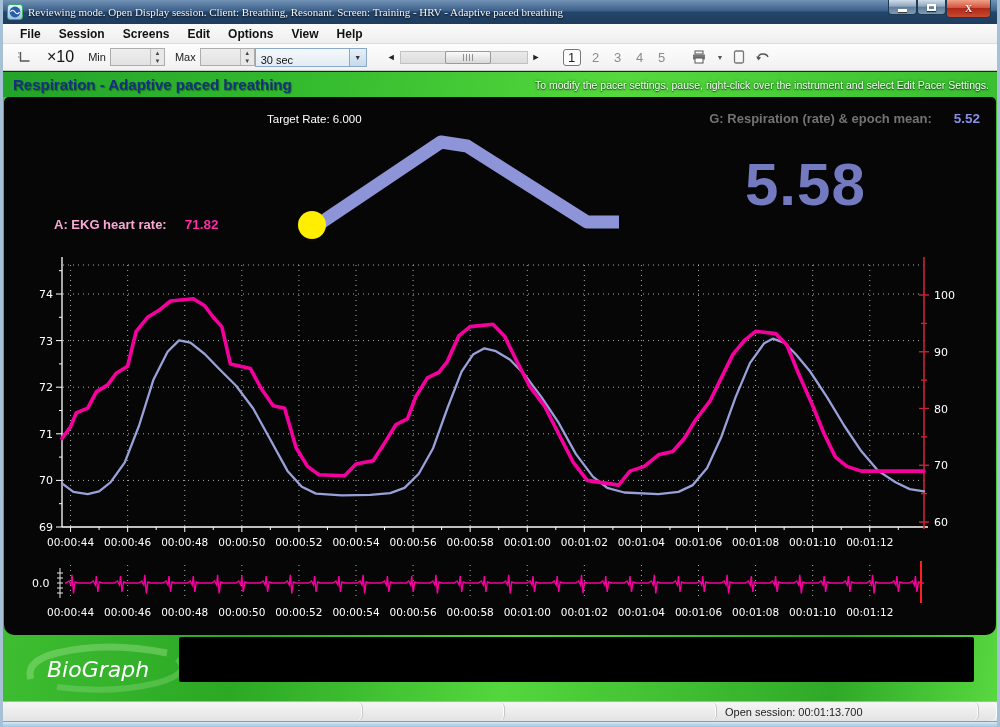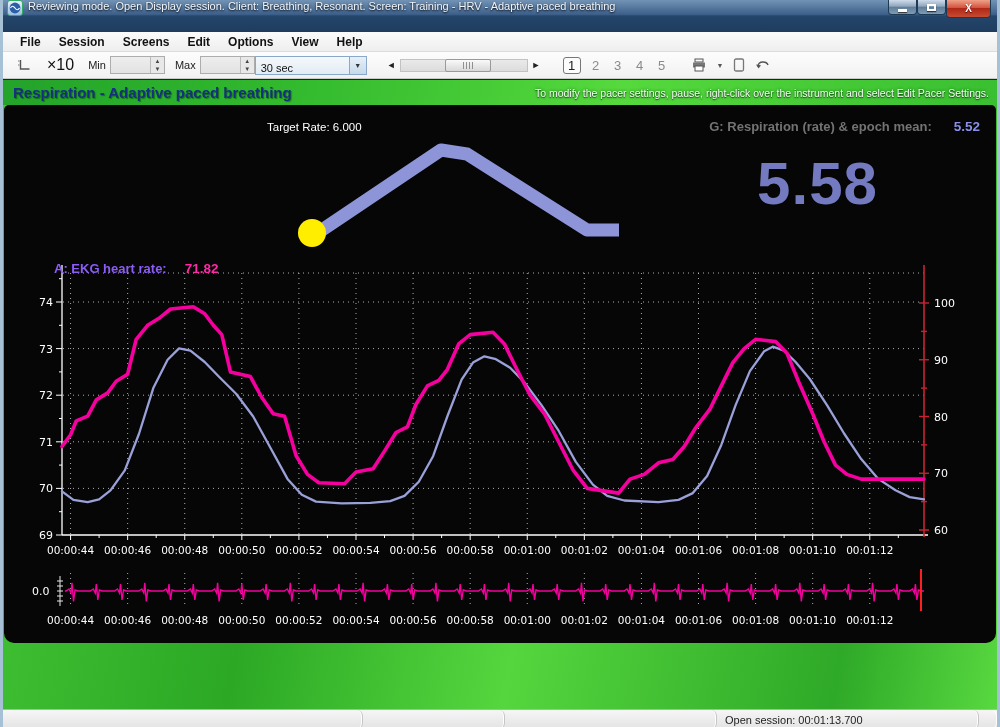--- a/index.html
+++ b/index.html
@@ -1,22 +1,22 @@
 <!DOCTYPE html>
 <html><head>
 <meta charset="utf-8">
 <style>
   * { margin:0; padding:0; box-sizing:border-box; }
   html,body { width:1000px; height:727px; background:#444; font-family:"Liberation Sans", sans-serif; }
   .window { position:relative; width:1000px; height:727px; background:#000;
             border-left:3px solid #a6c0d6; border-right:3px solid #a6c0d6; overflow:hidden; }
 
   
-  .titlebar { height:32px; background:linear-gradient(#7293b5 0%, #3d608a 45%, #24466b 50%, #1e3c5e 100%);
-              display:flex; align-items:flex-start; position:relative; }
+  .titlebar { height:24px; background:linear-gradient(#7293b5 0%, #3d608a 45%, #24466b 50%, #1e3c5e 100%);
+              display:flex; align-items:center; position:relative;font-family:Liberation Serif, serif; }
   .app-icon { width:16px; height:16px; margin:0 5px 0 4px; border-radius:3px;
               background:linear-gradient(#e8f2fb,#9cc1e2); border:1px solid #3a6; display:flex; align-items:center; justify-content:center; }
   .title-text { color:#f2f6fb; font-size:11px; text-shadow:0 1px 2px #000; white-space:nowrap; }
   .winbtns { position:absolute; right:6px; top:0; display:flex; }
   .wbtn { height:15px; width:29px; border:1px solid #1d3a55; border-top:none; border-radius:0 0 4px 4px;
           background:linear-gradient(#cfdceb,#8fa6bd 45%,#5f7d99 50%,#7e9cb5); display:flex; align-items:center; justify-content:center; }
   .wbtn.close { width:45px; height:18px; background:linear-gradient(#f0a088,#d35540 45%,#b02818 50%,#c84a30);
                 color:#fff; font-weight:bold; font-size:10px; text-shadow:0 1px 1px #500; }
   .glyph-min { width:9px; height:3px; background:#fff; margin-top:6px; box-shadow:0 1px 1px #333; }
   .glyph-max { width:9px; height:7px; border:2px solid #fff; box-shadow:0 1px 1px #333; }
@@ -62,21 +62,21 @@
   .gh-hint { font-size:10.5px; color:#f4fff2; text-shadow:0 0 3px rgba(10,80,10,.9),0 1px 1px rgba(0,60,0,.8); white-space:nowrap; }
 
   
   .client { height:604px; background:linear-gradient(100deg,#45c636 0%,#2ca825 30%,#55d63e 55%,#2fa928 85%,#58d840 100%); }
   .black-panel { position:relative; margin:0 1px; height:538px; background:#060607; border-radius:5px 5px 10px 10px; overflow:hidden; }
   .black-panel svg { position:absolute; left:0; top:0; }
   .target-rate { position:absolute; left:263px; top:16px; color:#fff; font-size:11.5px; }
   .resp-row { position:absolute; right:16px; top:14px; display:flex; align-items:baseline; gap:22px; }
   .yellow-label { font-size:13px; font-weight:bold; }
   .value-sm { font-size:13.5px; font-weight:bold; }
-  .big-value { position:absolute; left:741px; top:44px; width:145px; text-align:center;
+  .big-value { position:absolute; left:741px; top:53px; width:145px; 
                font-size:60px; font-weight:bold; letter-spacing:1px; }
   .hr-row { position:absolute; left:50px; top:120px; display:flex; align-items:baseline; gap:18px; }
 
   
   .bottom-strip { position:relative; height:66px; }
   .bottom-blackbox { position:absolute; left:176px; top:2px; width:795px; height:45px; background:#000; border-radius:2px; }
   .watermark { position:absolute; left:14px; top:4px; }
 
   
   .statusbar { height:20px; background:linear-gradient(#f6f6f6,#e3e3e3); border-top:1px solid #b2b2b2;
@@ -357,23 +357,31 @@
             <line x1="917" x2="917" y1="464" y2="506" stroke="#ff1f1f" stroke-width="2"></line>
           </g>
         </svg>
       <div class="target-rate">Target Rate: 6.000</div>
       <div class="resp-row">
         <span class="yellow-label" id="resp-label" style="color: #737373;">G: Respiration (rate) &amp; epoch mean:</span>
         <span class="value-sm" id="resp-epoch" style="color: rgb(138, 144, 232);">5.52</span>
       </div>
       <div class="big-value" id="big-value" style="color: rgb(116, 122, 192);">5.58</div>
       <div class="hr-row">
-        <span class="yellow-label" id="hr-label" style="color: #8b5cf6; margin-top: 36px;">A: EKG heart rate:</span>
+        <span class="yellow-label" id="hr-label" style="color: #f9a8d4;">A: EKG heart rate:</span>
         <span class="value-sm" id="hr-value" style="color: rgb(255, 42, 168);">71.82</span>
       </div>
+    </div>
+    <div class="bottom-strip">
+      <svg class="watermark" width="185" height="58" viewBox="0 0 185 58">
+        <path d="M14 40 Q8 22 40 14 Q90 2 150 14" fill="none" stroke="rgba(200,245,180,0.30)" stroke-width="7"></path>
+        <path d="M160 20 Q176 34 140 44 Q95 55 40 48" fill="none" stroke="rgba(200,245,180,0.22)" stroke-width="6"></path>
+        <text id="wm-text" x="30" y="38" font-size="22" font-style="italic" fill="rgba(215,250,195,0.45)">BioGraph</text>
+      </svg>
+      <div class="bottom-blackbox"></div>
     </div>
   </div>
 
   <div class="statusbar">
     <div class="sb-cell" style="width:360px;"></div>
     <div class="sb-cell" style="width:142px;"></div>
     <div class="sb-cell" style="width:212px;"></div>
     <div class="sb-cell" style="width:262px;">Open session: 00:01:13.700</div>
     <div class="sb-cell" style="flex:1; border-right:none;"></div>
   </div>

